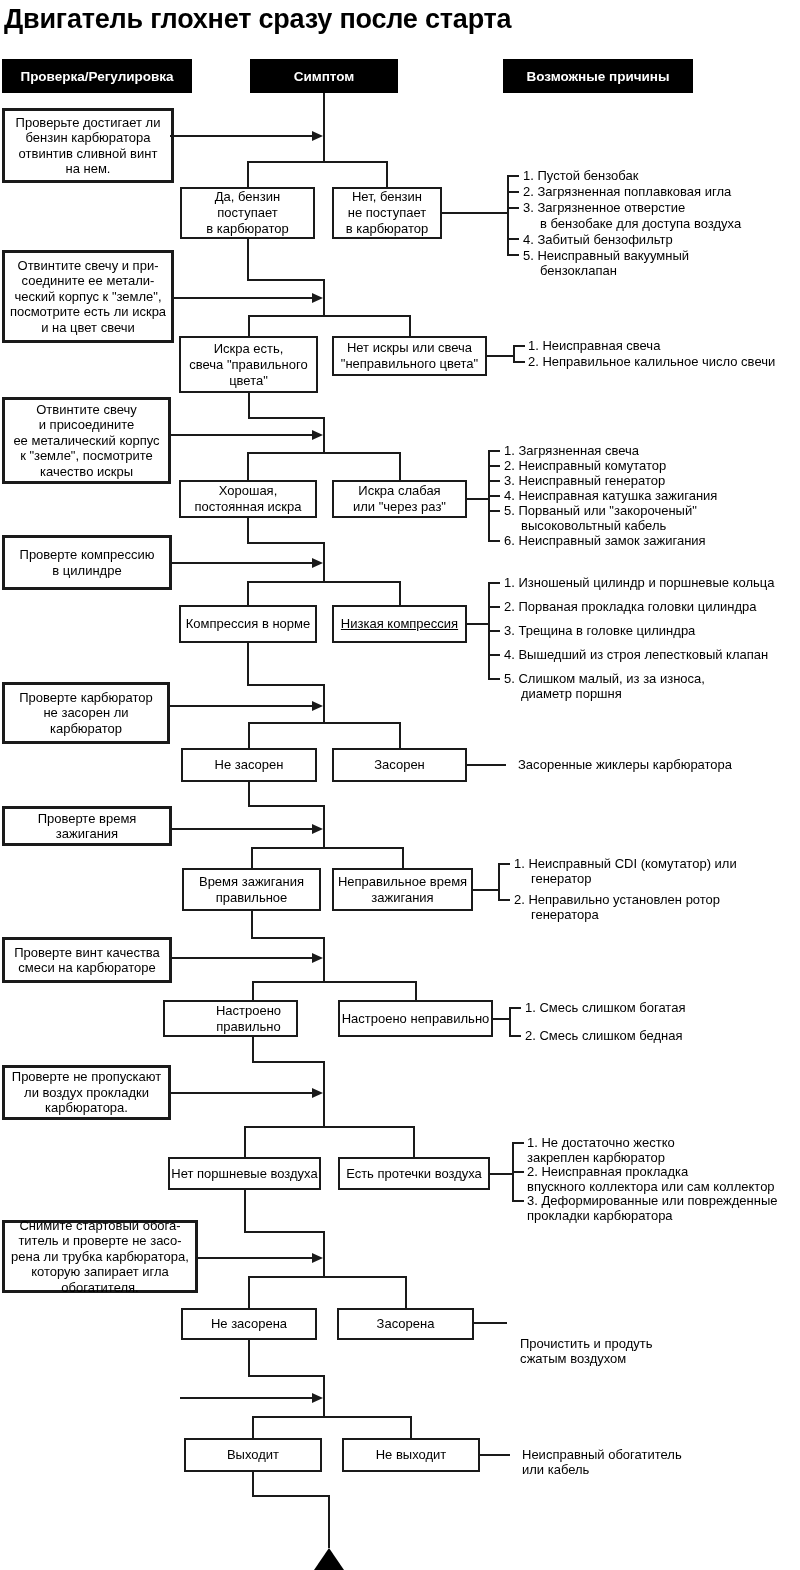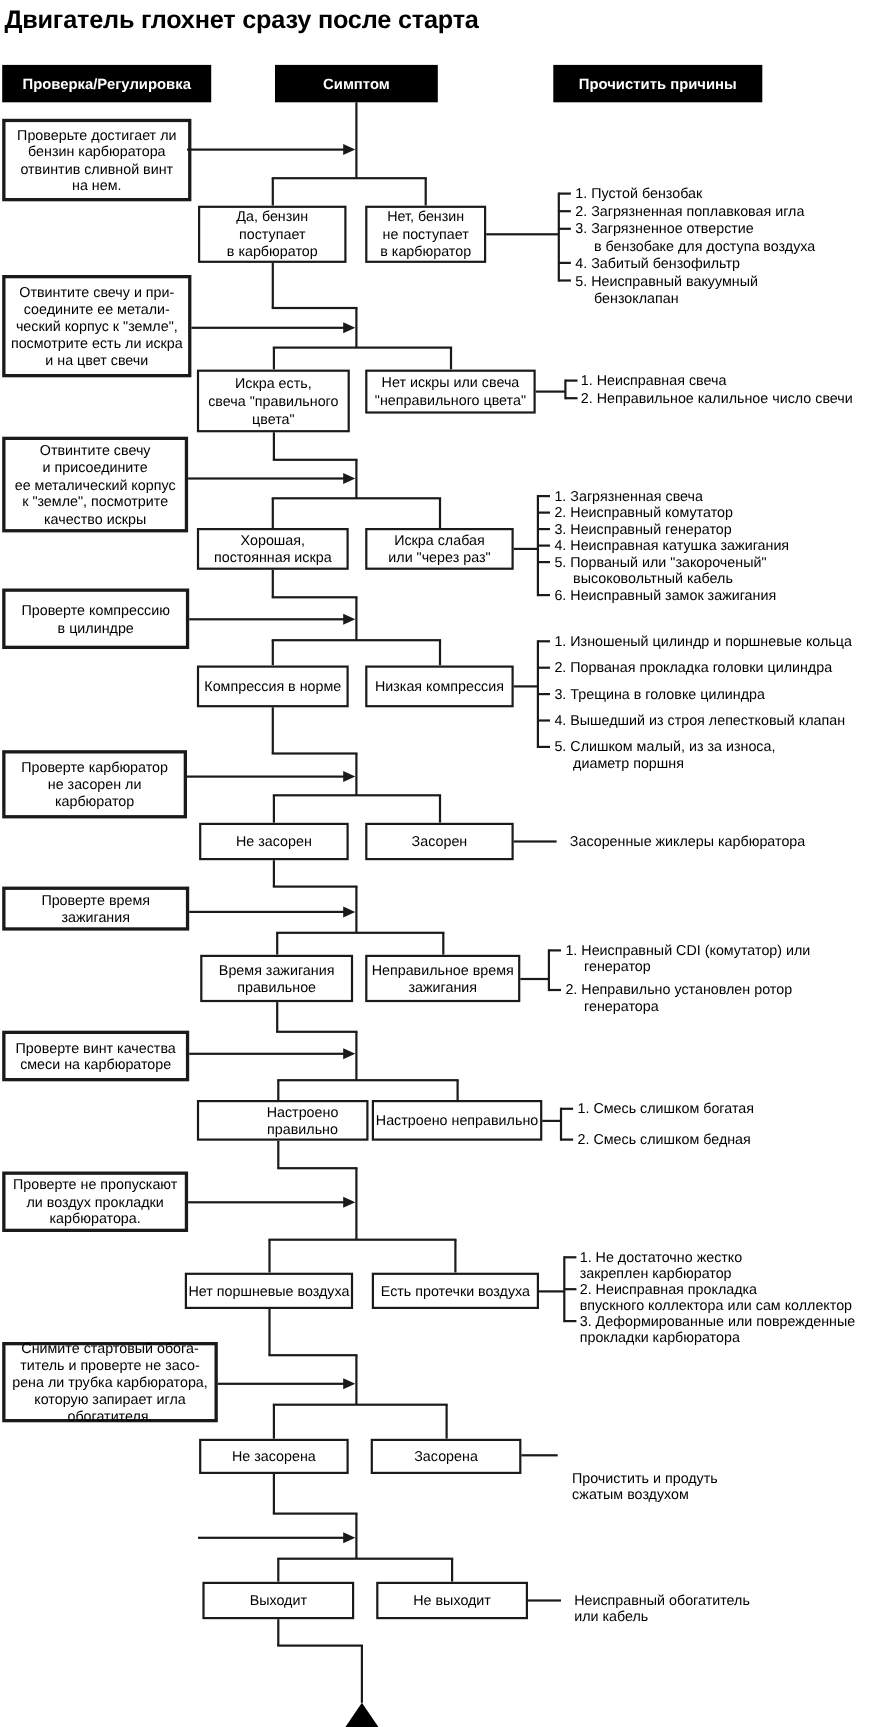--- a/index.html
+++ b/index.html
@@ -1,18 +1,18 @@
 <!DOCTYPE html>
 <html><head>
 <meta charset="utf-8">
 <style>
   html,body{margin:0;padding:0;background:#fff;}
   .stage{position:relative;width:800px;height:1570px;background:#fff;overflow:hidden;
          font-family:"Liberation Sans",sans-serif;color:#000;}
-  .title{position:absolute;left:4px;top:4px;font-size:23px;font-weight:bold;letter-spacing:-0.2px;}
+  .title{position:absolute;left:4px;top:4px;font-size:27px;font-weight:bold;letter-spacing:-0.2px;}
   .colhead{position:absolute;height:34px;box-sizing:border-box;background:#000;color:#fff;
            display:flex;align-items:center;justify-content:center;font-weight:bold;font-size:13.5px;}
   .node{position:absolute;box-sizing:border-box;background:#fff;display:flex;align-items:center;
         justify-content:center;text-align:center;white-space:pre-line;font-size:13px;line-height:15.5px;}
   .check{border:3px solid #1a1a1a;}
   .symptom{border:2px solid #1a1a1a;line-height:16px;}
   .hl{position:absolute;height:2px;background:#1a1a1a;}
   .vl{position:absolute;width:2px;background:#1a1a1a;}
   .ah{position:absolute;width:0;height:0;border-top:5px solid transparent;
       border-bottom:5px solid transparent;border-left:11px solid #1a1a1a;}
@@ -21,21 +21,21 @@
   .tri{position:absolute;width:0;height:0;border-left:15px solid transparent;
        border-right:15px solid transparent;border-bottom:22px solid #000;}
 </style>
 </head>
 <body>
 
 <div class="stage">
   <div class="title">Двигатель глохнет сразу после старта</div>
   <div class="colhead" style="left:2px;top:59px;width:190px;">Проверка/Регулировка</div>
   <div class="colhead" style="left:250px;top:59px;width:148px;">Симптом</div>
-  <div class="colhead" style="left:503px;top:59px;width:190px;">Прочистить причины</div>
+  <div class="colhead" style="left:503px;top:59px;width:190px;">Возможные причины</div>
 <div class="node check" style="left: 2px; top: 108px; width: 172px; height: 75px;">Проверьте достигает ли
 бензин карбюратора
 отвинтив сливной винт
 на нем.</div>
     <div class="hl" style="left: 170px; top: 135px; width: 143px;"></div>
     <div class="ah" style="left: 312px; top: 131px;"></div>
     <div class="vl" style="left: 323px; top: 93px; height: 69px;"></div>
     <div class="hl" style="left: 246.5px; top: 161px; width: 141.5px;"></div>
     <div class="vl" style="left: 246.5px; top: 162px; height: 25px;"></div>
     <div class="vl" style="left: 386px; top: 162px; height: 25px;"></div>
@@ -119,21 +119,21 @@
     <div class="hl" style="left: 247px; top: 542px; width: 78px;"></div>
     <div class="node check" style="left: 2px; top: 535px; width: 170px; height: 55px;">Проверте компрессию
 в цилиндре</div>
     <div class="hl" style="left: 172px; top: 562px; width: 141px;"></div>
     <div class="ah" style="left: 312px; top: 558px;"></div>
     <div class="vl" style="left: 323px; top: 543px; height: 39px;"></div>
     <div class="hl" style="left: 247px; top: 581px; width: 153.5px;"></div>
     <div class="vl" style="left: 247px; top: 582px; height: 23px;"></div>
     <div class="vl" style="left: 398.5px; top: 582px; height: 23px;"></div>
     <div class="node symptom" style="left: 179px; top: 605px; width: 138px; height: 38px;">Компрессия в норме</div>
-    <div class="node symptom" style="left: 332px; top: 605px; width: 135px; height: 38px;">Низкая компрессия</div>
+    <div class="node symptom" style="left: 332px; top: 605px; width: 135px; height: 38px; text-decoration: underline;">Низкая компрессия</div>
     <div class="hl" style="left: 467px; top: 623px; width: 22px;"></div>
     <div class="cause hang" style="left: 504px; top: 575px; line-height: 15px;">1. Изношеный цилиндр и поршневые кольца</div>
     <div class="hl" style="left: 489px; top: 581.5px; width: 11px;"></div>
     <div class="cause hang" style="left: 504px; top: 599px; line-height: 15px;">2. Порваная прокладка головки цилиндра</div>
     <div class="hl" style="left: 489px; top: 605.5px; width: 11px;"></div>
     <div class="cause hang" style="left: 504px; top: 623px; line-height: 15px;">3. Трещина в головке цилиндра</div>
     <div class="hl" style="left: 489px; top: 629.5px; width: 11px;"></div>
     <div class="cause hang" style="left: 504px; top: 647px; line-height: 15px;">4. Вышедший из строя лепестковый клапан</div>
     <div class="hl" style="left: 489px; top: 653.5px; width: 11px;"></div>
     <div class="cause hang" style="left: 504px; top: 671px; line-height: 15px;">5. Слишком малый, из за износа,
@@ -180,21 +180,21 @@
     <div class="vl" style="left: 250.5px; top: 911px; height: 27px;"></div>
     <div class="hl" style="left: 250.5px; top: 937px; width: 74.5px;"></div>
     <div class="node check" style="left: 2px; top: 937px; width: 170px; height: 46px;">Проверте винт качества
 смеси на карбюраторе</div>
     <div class="hl" style="left: 172px; top: 957px; width: 141px;"></div>
     <div class="ah" style="left: 312px; top: 953px;"></div>
     <div class="vl" style="left: 323px; top: 938px; height: 44px;"></div>
     <div class="hl" style="left: 251.5px; top: 981px; width: 165px;"></div>
     <div class="vl" style="left: 251.5px; top: 982px; height: 18px;"></div>
     <div class="vl" style="left: 414.5px; top: 982px; height: 18px;"></div>
-    <div class="node symptom" style="left: 179px; top: 1000px; width: 156px; height: 37px; padding-left: 36px;">Настроено правильно</div>
+    <div class="node symptom" style="left: 163px; top: 1000px; width: 135px; height: 37px; padding-left: 36px;">Настроено правильно</div>
     <div class="node symptom" style="left: 338px; top: 1000px; width: 155px; height: 37px;">Настроено неправильно</div>
     <div class="hl" style="left: 493px; top: 1017.5px; width: 17px;"></div>
     <div class="cause hang" style="left: 525px; top: 1000px; line-height: 15px;">1. Смесь слишком богатая</div>
     <div class="hl" style="left: 510px; top: 1006.5px; width: 11px;"></div>
     <div class="cause hang" style="left: 525px; top: 1028px; line-height: 15px;">2. Смесь слишком бедная</div>
     <div class="hl" style="left: 510px; top: 1034.5px; width: 11px;"></div>
     <div class="vl" style="left: 509px; top: 1006.5px; height: 30px;"></div>
     <div class="vl" style="left: 251.5px; top: 1037px; height: 25px;"></div>
     <div class="hl" style="left: 251.5px; top: 1061px; width: 73.5px;"></div>
     <div class="node check" style="left: 2px; top: 1065px; width: 169px; height: 55px;">Проверте не пропускают

